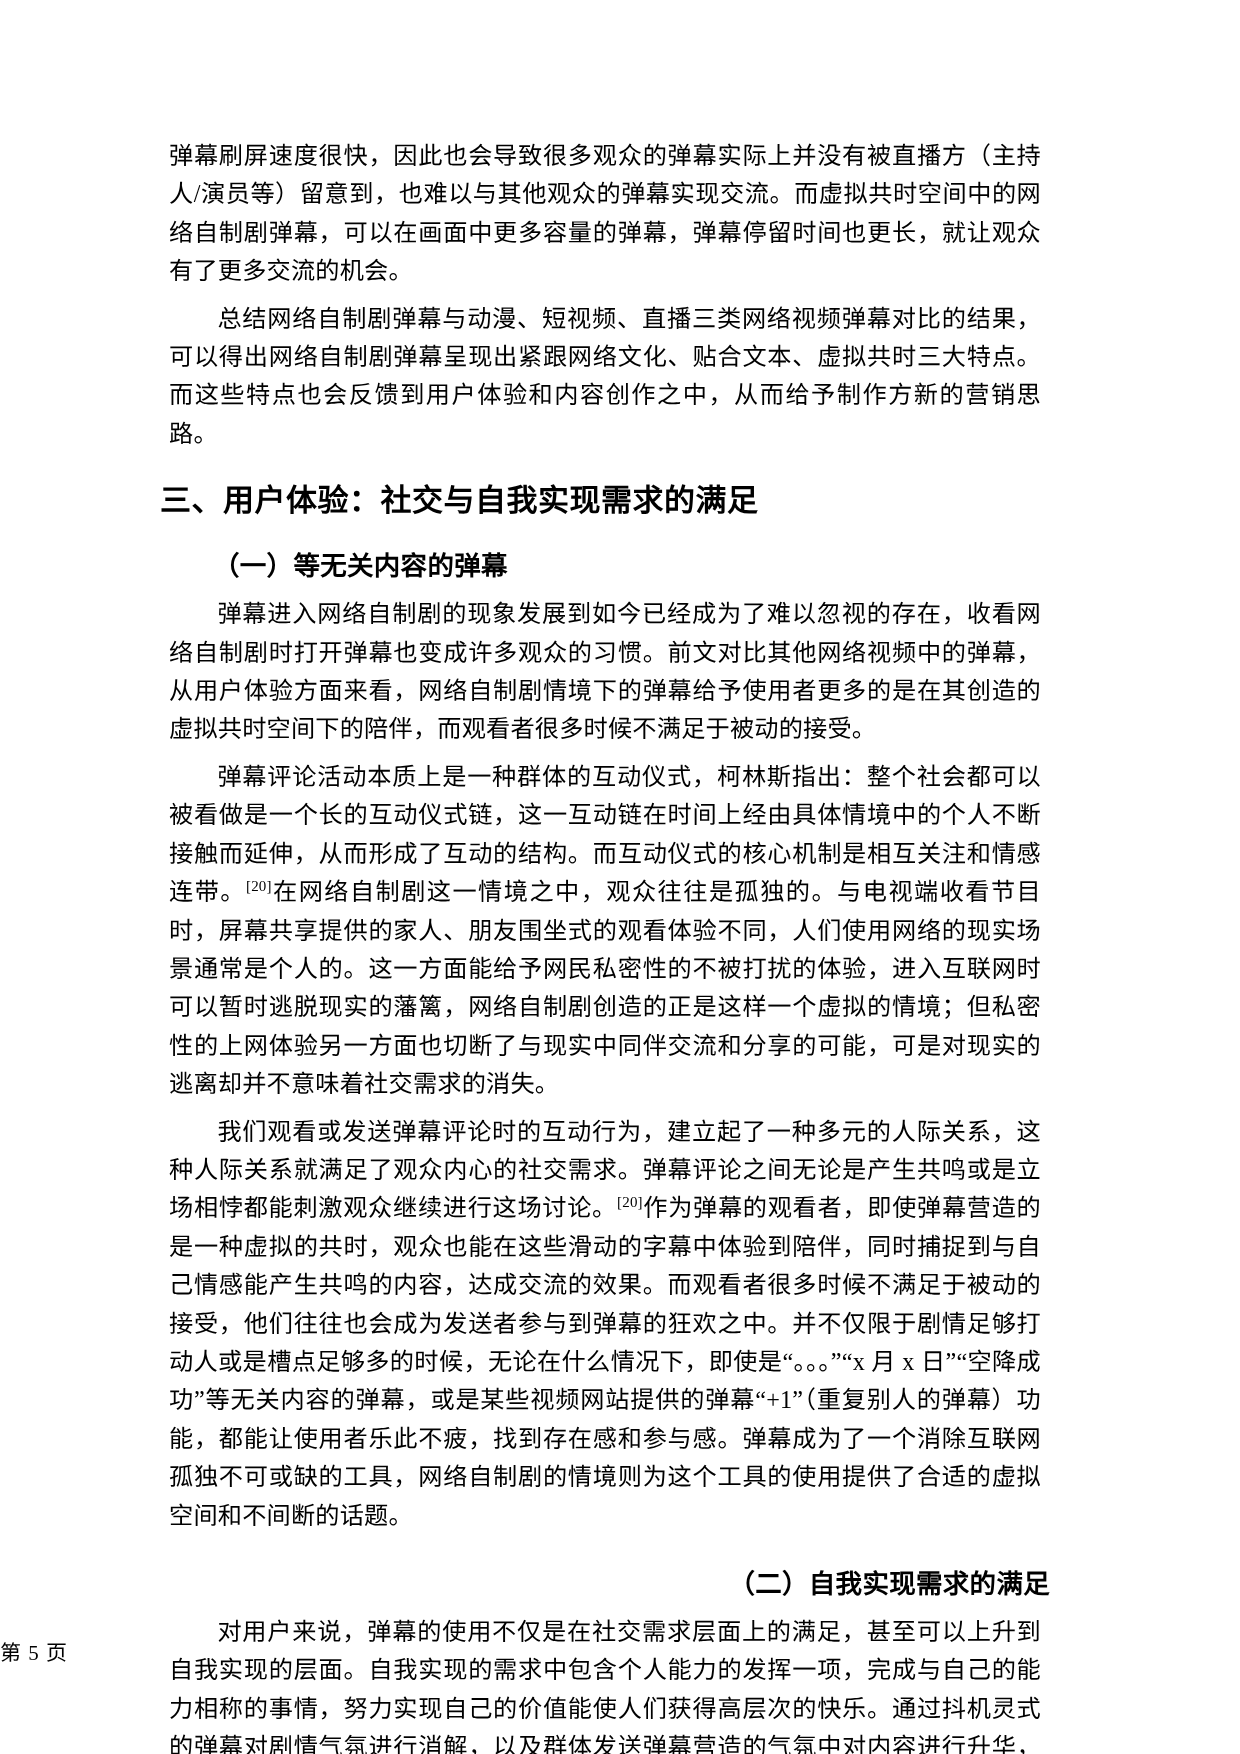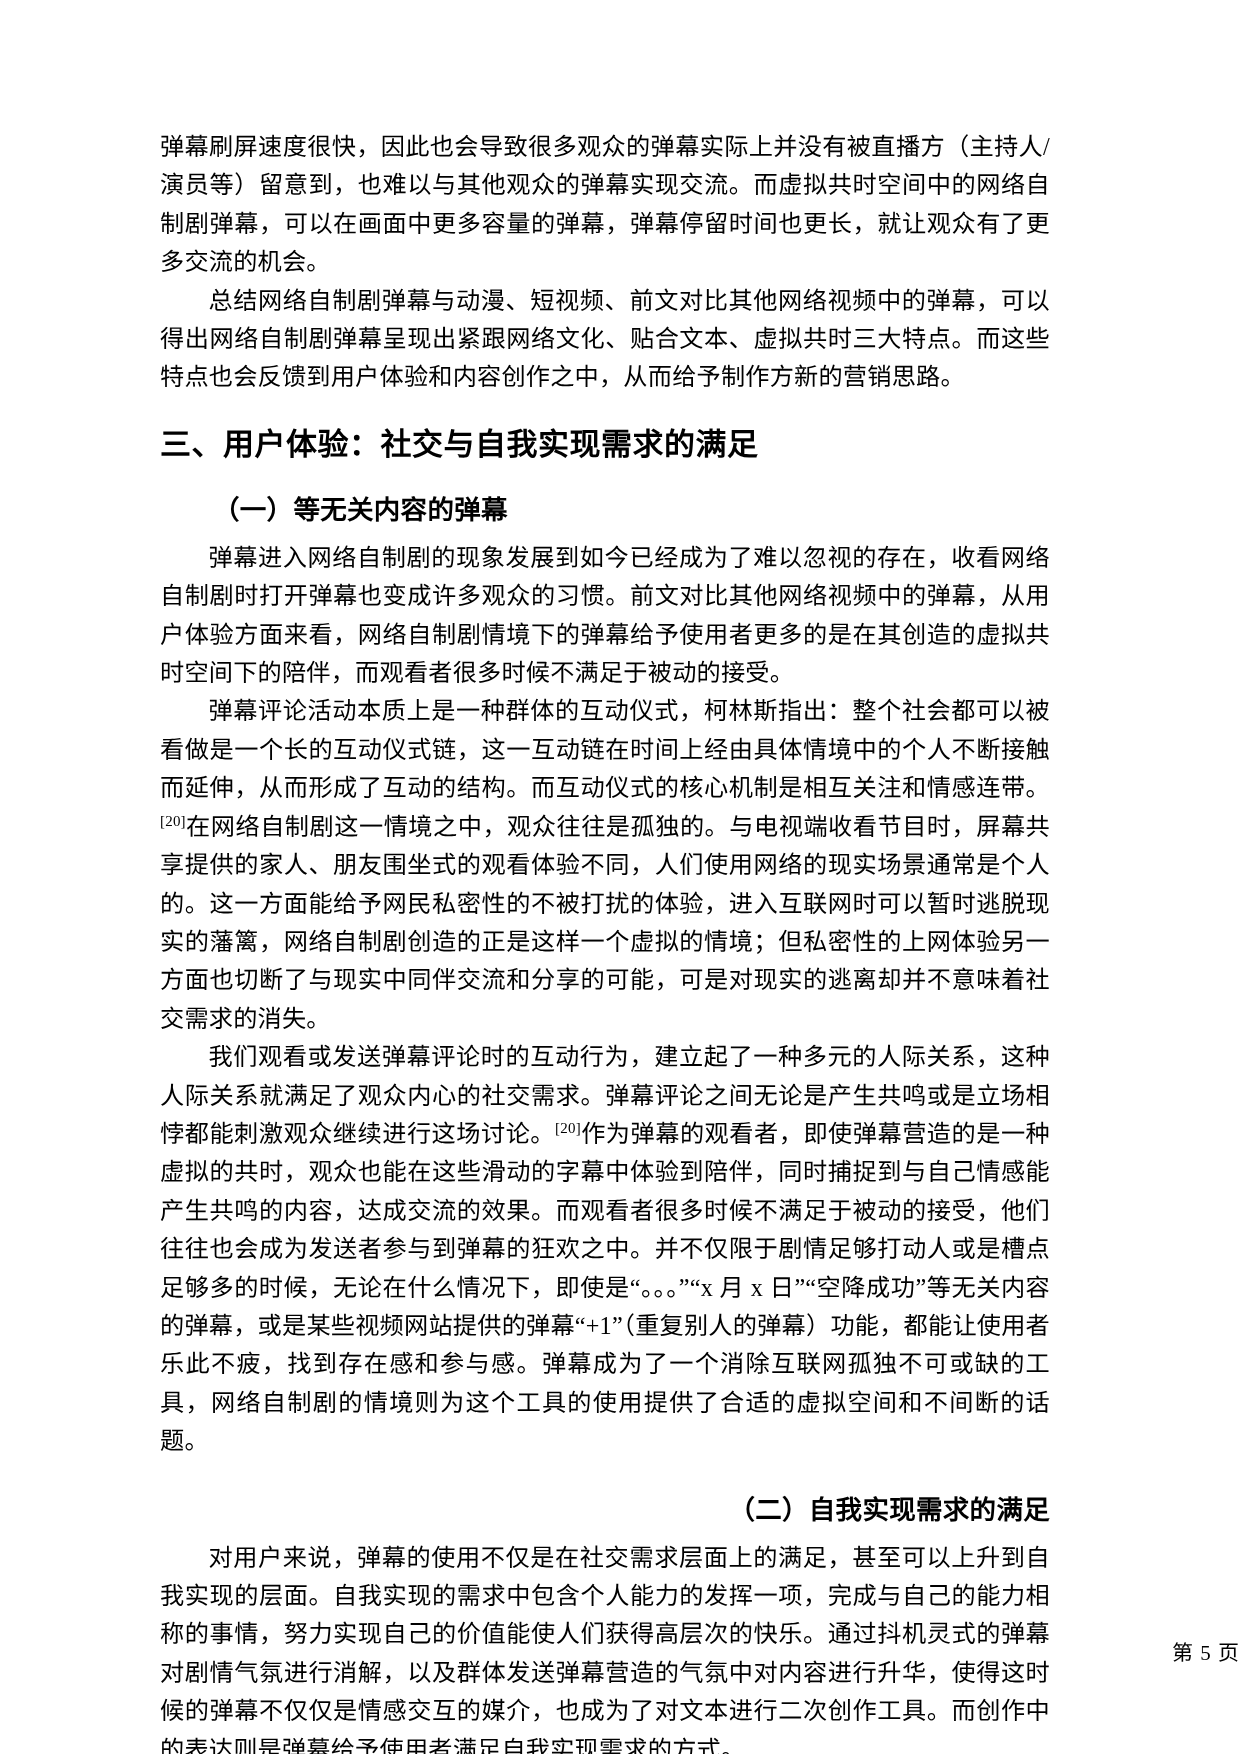--- a/index.html
+++ b/index.html
@@ -26,21 +26,21 @@
     width: 890px;
   }
   
   .para {
     font-family: "Liberation Serif", "DejaVu Serif", serif;
     font-size: 24.2px;
     line-height: 38.4px;
     text-align: justify;
     text-justify: inter-ideograph;
     text-indent: 2em;
-    margin: 0;
+    margin: 9px;
     letter-spacing: 0.2px;
     word-break: break-all;
   }
   .para.noindent {
     text-indent: 0;
   }
   
   .h1 {
     font-family: "Liberation Sans", "DejaVu Sans", sans-serif;
     font-weight: 700;
@@ -68,36 +68,36 @@
     vertical-align: super;
     line-height: 0;
     font-family: "Liberation Serif", "DejaVu Serif", serif;
   }
   
   .page-footer {
     position: absolute;
     left: 0;
     right: 0;
     bottom: 88px;
-    text-align: right;
+    text-align: left;
     font-family: "Liberation Serif", "DejaVu Serif", serif;
     font-size: 21px;
     line-height: 26px;
     letter-spacing: 1px;
   }
 </style>
 </head>
 <body>
 
 <div class="page">
   <div class="content">
 
     <p class="para noindent">弹幕刷屏速度很快，因此也会导致很多观众的弹幕实际上并没有被直播方（主持人/演员等）留意到，也难以与其他观众的弹幕实现交流。而虚拟共时空间中的网络自制剧弹幕，可以在画面中更多容量的弹幕，弹幕停留时间也更长，就让观众有了更多交流的机会。</p>
 
-    <p class="para">总结网络自制剧弹幕与动漫、短视频、前文对比其他网络视频中的弹幕，可以得出网络自制剧弹幕呈现出紧跟网络文化、贴合文本、虚拟共时三大特点。而这些特点也会反馈到用户体验和内容创作之中，从而给予制作方新的营销思路。</p>
+    <p class="para">总结网络自制剧弹幕与动漫、短视频、直播三类网络视频弹幕对比的结果，可以得出网络自制剧弹幕呈现出紧跟网络文化、贴合文本、虚拟共时三大特点。而这些特点也会反馈到用户体验和内容创作之中，从而给予制作方新的营销思路。</p>
 
     <h1 class="h1">三、用户体验：社交与自我实现需求的满足</h1>
 
     <h2 class="h2">（一）等无关内容的弹幕</h2>
 
     <p class="para">弹幕进入网络自制剧的现象发展到如今已经成为了难以忽视的存在，收看网络自制剧时打开弹幕也变成许多观众的习惯。前文对比其他网络视频中的弹幕，从用户体验方面来看，网络自制剧情境下的弹幕给予使用者更多的是在其创造的虚拟共时空间下的陪伴，而观看者很多时候不满足于被动的接受。</p>
 
     <p class="para"><span>弹幕评论活动本质上是一种群体的互动仪式，柯林斯指出：整个社会都可以被看做是一个长的互动仪式链，这一互动链在时间上经由具体情境中的个人不断接触而延伸，从而形成了互动的结构。而互动仪式的核心机制是相互关注和情感连带。</span><sup class="cite">[20]</sup><span>在网络自制剧这一情境之中，观众往往是孤独的。与电视端收看节目时，屏幕共享提供的家人、朋友围坐式的观看体验不同，人们使用网络的现实场景通常是个人的。这一方面能给予网民私密性的不被打扰的体验，进入互联网时可以暂时逃脱现实的藩篱，网络自制剧创造的正是这样一个虚拟的情境；但私密性的上网体验另一方面也切断了与现实中同伴交流和分享的可能，可是对现实的逃离却并不意味着社交需求的消失。</span></p>
 
     <p class="para"><span>我们观看或发送弹幕评论时的互动行为，建立起了一种多元的人际关系，这种人际关系就满足了观众内心的社交需求。弹幕评论之间无论是产生共鸣或是立场相悖都能刺激观众继续进行这场讨论。</span><sup class="cite">[20]</sup><span>作为弹幕的观看者，即使弹幕营造的是一种虚拟的共时，观众也能在这些滑动的字幕中体验到陪伴，同时捕捉到与自己情感能产生共鸣的内容，达成交流的效果。而观看者很多时候不满足于被动的接受，他们往往也会成为发送者参与到弹幕的狂欢之中。并不仅限于剧情足够打动人或是槽点足够多的时候，无论在什么情况下，即使是“。。。”“x 月 x 日”“空降成功”等无关内容的弹幕，或是某些视频网站提供的弹幕“+1”（重复别人的弹幕）功能，都能让使用者乐此不疲，找到存在感和参与感。弹幕成为了一个消除互联网孤独不可或缺的工具，网络自制剧的情境则为这个工具的使用提供了合适的虚拟空间和不间断的话题。</span></p>

